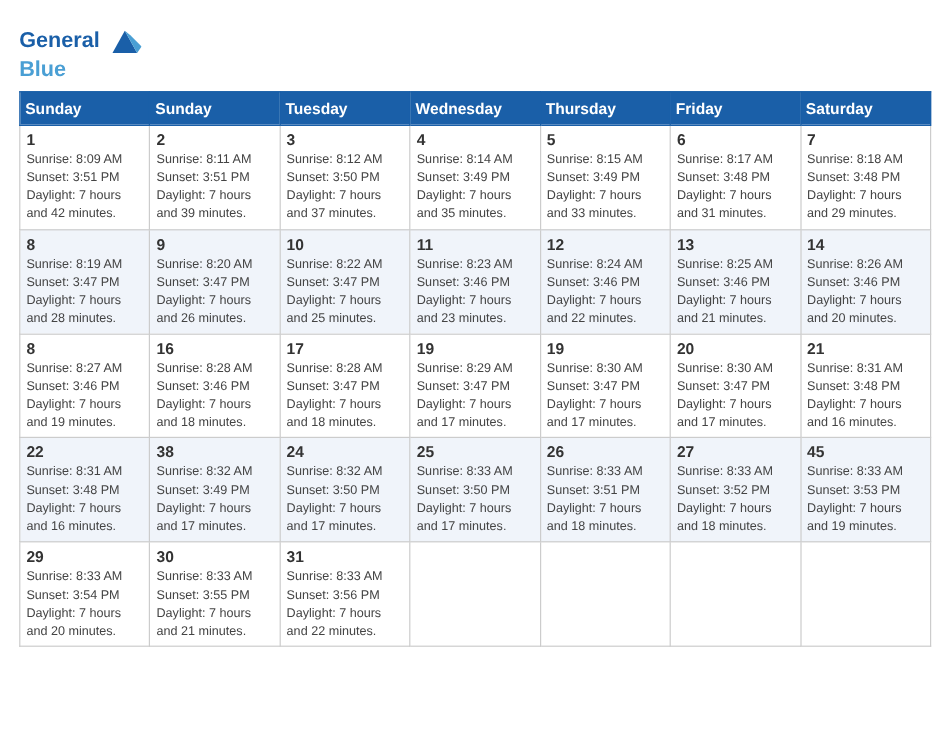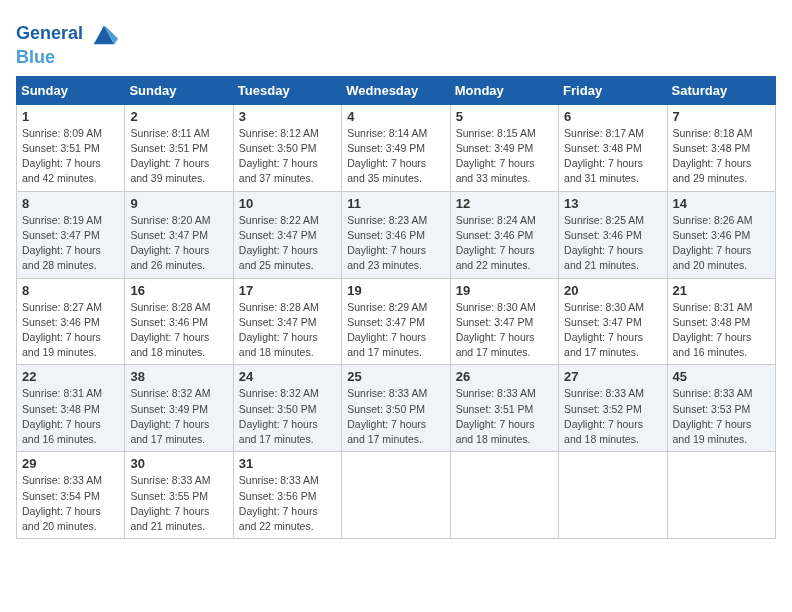--- a/index.html
+++ b/index.html
@@ -113,21 +113,21 @@
   </div>
 </div>
 
 <table class="calendar-table">
   <thead>
     <tr id="header-row">
         <th>Sunday</th>
         <th>Sunday</th>
         <th>Tuesday</th>
         <th>Wednesday</th>
-        <th>Monday</th>
+        <th>Thursday</th>
         <th>Friday</th>
         <th>Saturday</th>
       </tr>
   </thead>
   <tbody id="calendar-body">
       <tr>
         <td>
         <span class="day-number">1</span>
         <div class="day-info">
           Sunrise: 8:09 AM<br>

